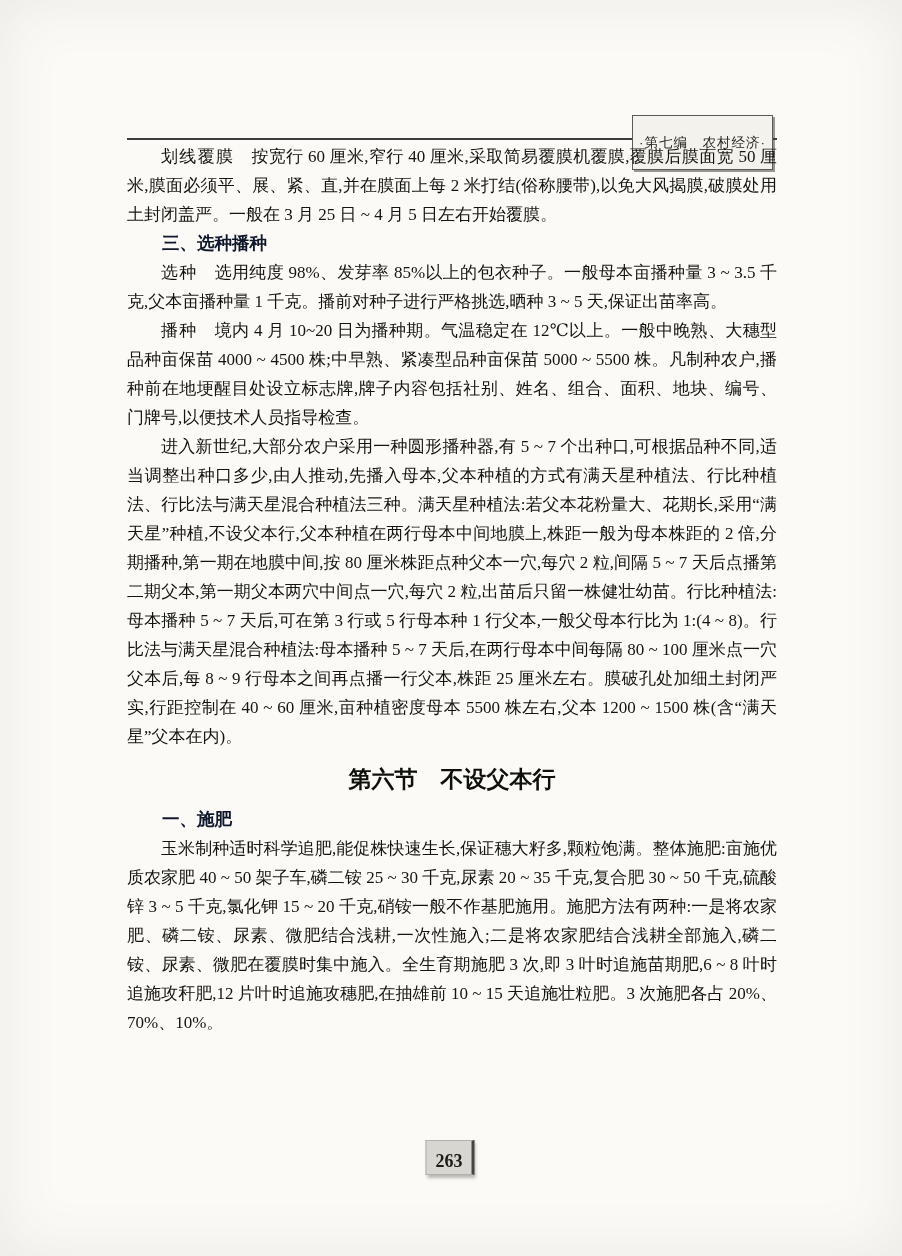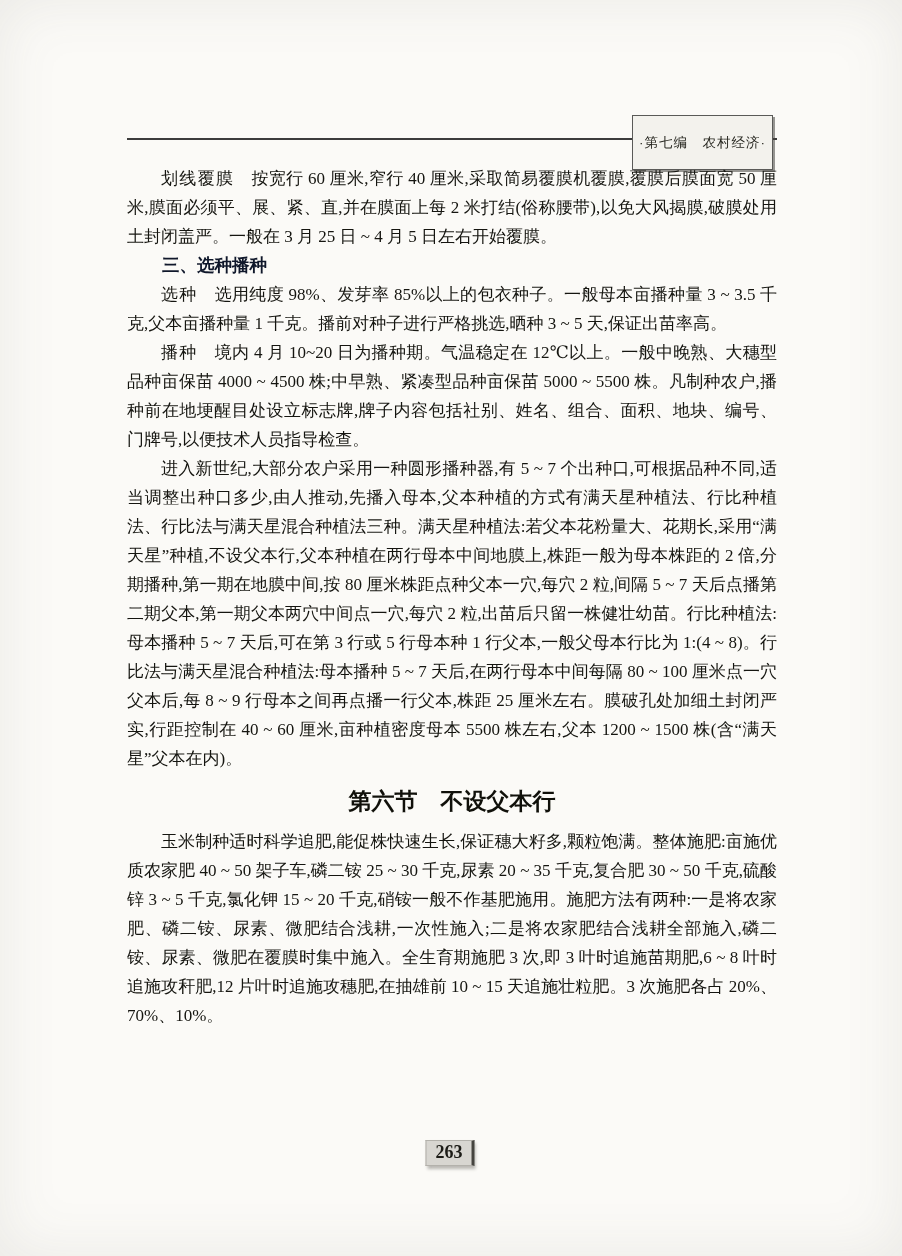--- a/index.html
+++ b/index.html
@@ -32,21 +32,21 @@
     box-shadow: 2px 2px 0 rgba(70,68,64,0.55);
     font-family: "Liberation Sans", "DejaVu Sans", sans-serif;
     font-size: 13.5px;
     letter-spacing: 1px;
     color: #26261f;
     white-space: nowrap;
   }
   
   .content {
     position: absolute;
-    left: 127px; top: 164px;
+    left: 127px; top: 142px;
     width: 650px;
     font-size: 17px;
     line-height: 29px;
     color: #151510;
     text-align: justify;
   }
   .content p.body {
     margin: 0;
     text-indent: 2em;
   }
@@ -75,21 +75,21 @@
   }
   
   .page-num-box {
     position: absolute;
     left: 50%; top: 1140px;
     transform: translateX(-52%);
     background: #d8d6d1;
     border: 1px solid #b3b1ab;
     border-right: 3px solid #45443f;
     box-shadow: 1px 3px 3px rgba(60,58,52,0.35);
-    padding: 1px 9px 2px 9px;
+    padding: 10px 9px 2px 9px;
     font-family: "Liberation Serif", "DejaVu Serif", serif;
     font-size: 18px;
     font-weight: bold;
     color: #1c1b16;
   }
 </style>
 </head>
 <body>
 
 <div class="page">
@@ -105,20 +105,21 @@
 
     <p class="body"><span class="lead">选种</span><span>选用纯度 98%、发芽率 85%以上的包衣种子。一般母本亩播种量 3 ~ 3.5 千克,父本亩播种量 1 千克。播前对种子进行严格挑选,晒种 3 ~ 5 天,保证出苗率高。</span></p>
 
 
     <p class="body"><span class="lead">播种</span><span>境内 4 月 10~20 日为播种期。气温稳定在 12℃以上。一般中晚熟、大穗型品种亩保苗 4000 ~ 4500 株;中早熟、紧凑型品种亩保苗 5000 ~ 5500 株。凡制种农户,播种前在地埂醒目处设立标志牌,牌子内容包括社别、姓名、组合、面积、地块、编号、门牌号,以便技术人员指导检查。</span></p>
 
     <p class="body">进入新世纪,大部分农户采用一种圆形播种器,有 5 ~ 7 个出种口,可根据品种不同,适当调整出种口多少,由人推动,先播入母本,父本种植的方式有满天星种植法、行比种植法、行比法与满天星混合种植法三种。满天星种植法:若父本花粉量大、花期长,采用“满天星”种植,不设父本行,父本种植在两行母本中间地膜上,株距一般为母本株距的 2 倍,分期播种,第一期在地膜中间,按 80 厘米株距点种父本一穴,每穴 2 粒,间隔 5 ~ 7 天后点播第二期父本,第一期父本两穴中间点一穴,每穴 2 粒,出苗后只留一株健壮幼苗。行比种植法:母本播种 5 ~ 7 天后,可在第 3 行或 5 行母本种 1 行父本,一般父母本行比为 1:(4 ~ 8)。行比法与满天星混合种植法:母本播种 5 ~ 7 天后,在两行母本中间每隔 80 ~ 100 厘米点一穴父本后,每 8 ~ 9 行母本之间再点播一行父本,株距 25 厘米左右。膜破孔处加细土封闭严实,行距控制在 40 ~ 60 厘米,亩种植密度母本 5500 株左右,父本 1200 ~ 1500 株(含“满天星”父本在内)。</p>
 
     <h2 class="section-title">第六节　不设父本行</h2>
 
+    <h3 class="subhead">一、施肥</h3>
 
     <p class="body">玉米制种适时科学追肥,能促株快速生长,保证穗大籽多,颗粒饱满。整体施肥:亩施优质农家肥 40 ~ 50 架子车,磷二铵 25 ~ 30 千克,尿素 20 ~ 35 千克,复合肥 30 ~ 50 千克,硫酸锌 3 ~ 5 千克,氯化钾 15 ~ 20 千克,硝铵一般不作基肥施用。施肥方法有两种:一是将农家肥、磷二铵、尿素、微肥结合浅耕,一次性施入;二是将农家肥结合浅耕全部施入,磷二铵、尿素、微肥在覆膜时集中施入。全生育期施肥 3 次,即 3 叶时追施苗期肥,6 ~ 8 叶时追施攻秆肥,12 片叶时追施攻穗肥,在抽雄前 10 ~ 15 天追施壮粒肥。3 次施肥各占 20%、70%、10%。</p>
 
   </main>
 
   <div class="page-num-box">263</div>
 
 </div>
 
 </body></html>

